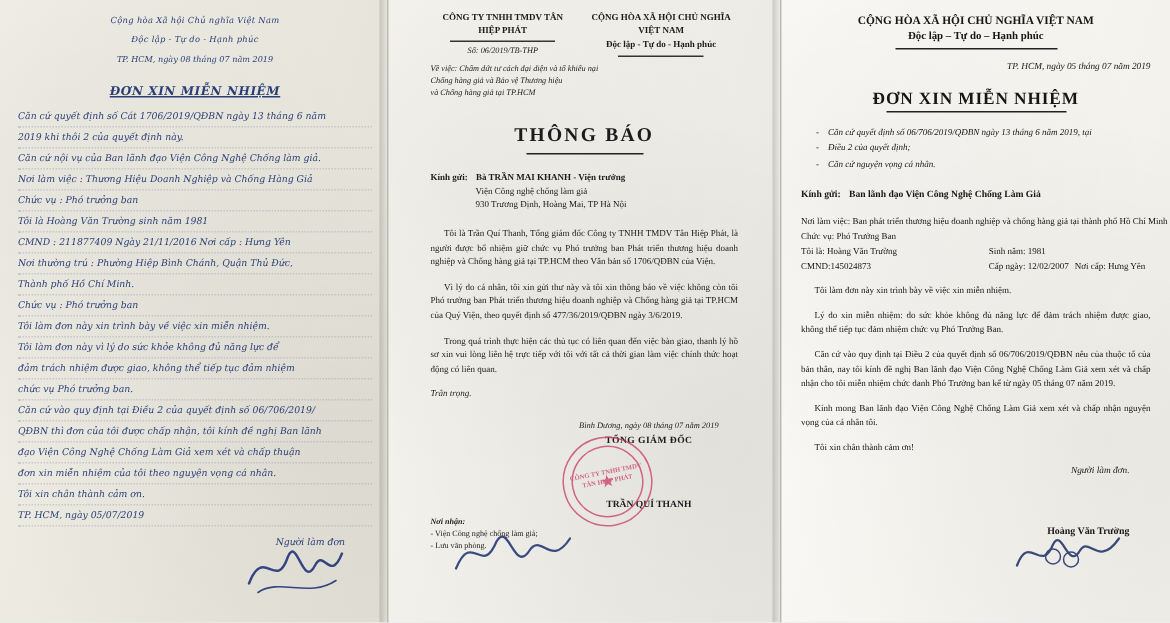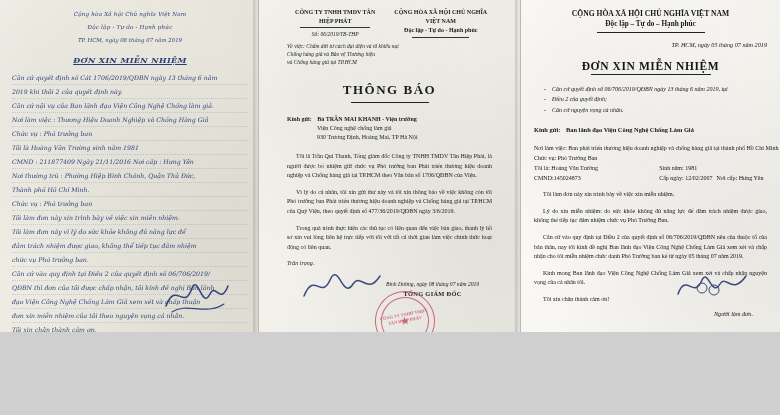--- a/index.html
+++ b/index.html
@@ -12,21 +12,21 @@
   }
   .sheet {
     position: relative;
     width: 780px; height: 415px;
     display: flex;
     background: #cfcfcf;
   }
   
   .panel {
     position: relative;
-    height: 332px;
+    height: 415px;
     overflow: hidden;
   }
   .panel-1 { width: 258px; background: #eceadf; }
   .panel-2 { width: 262px; background: #f2f1ea; }
   .panel-3 { width: 260px; background: #faf9f4; }
   .panel + .panel { border-left: 1px solid #b9b9b2; }
 
   
   .grain {
     position: absolute; inset: 0;

